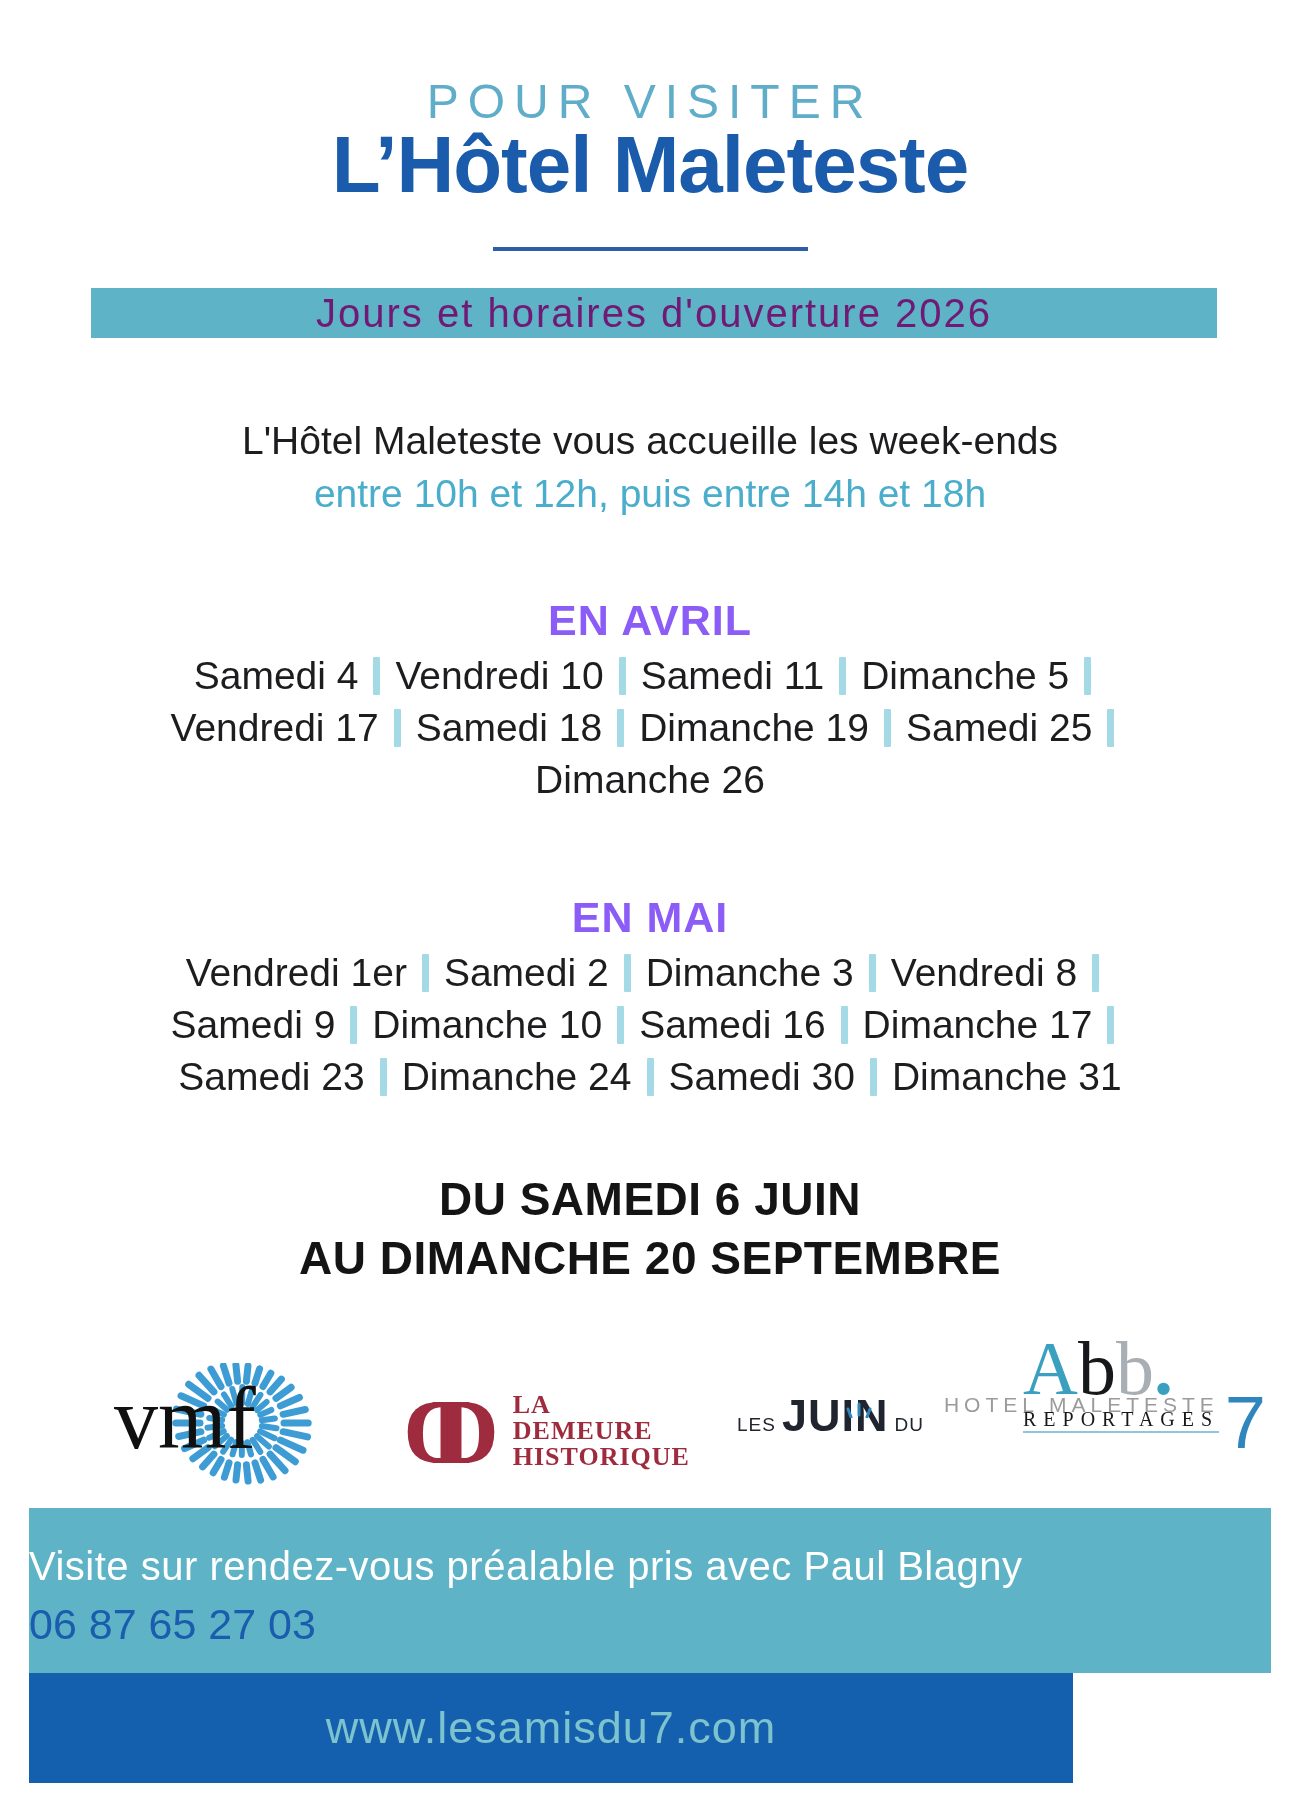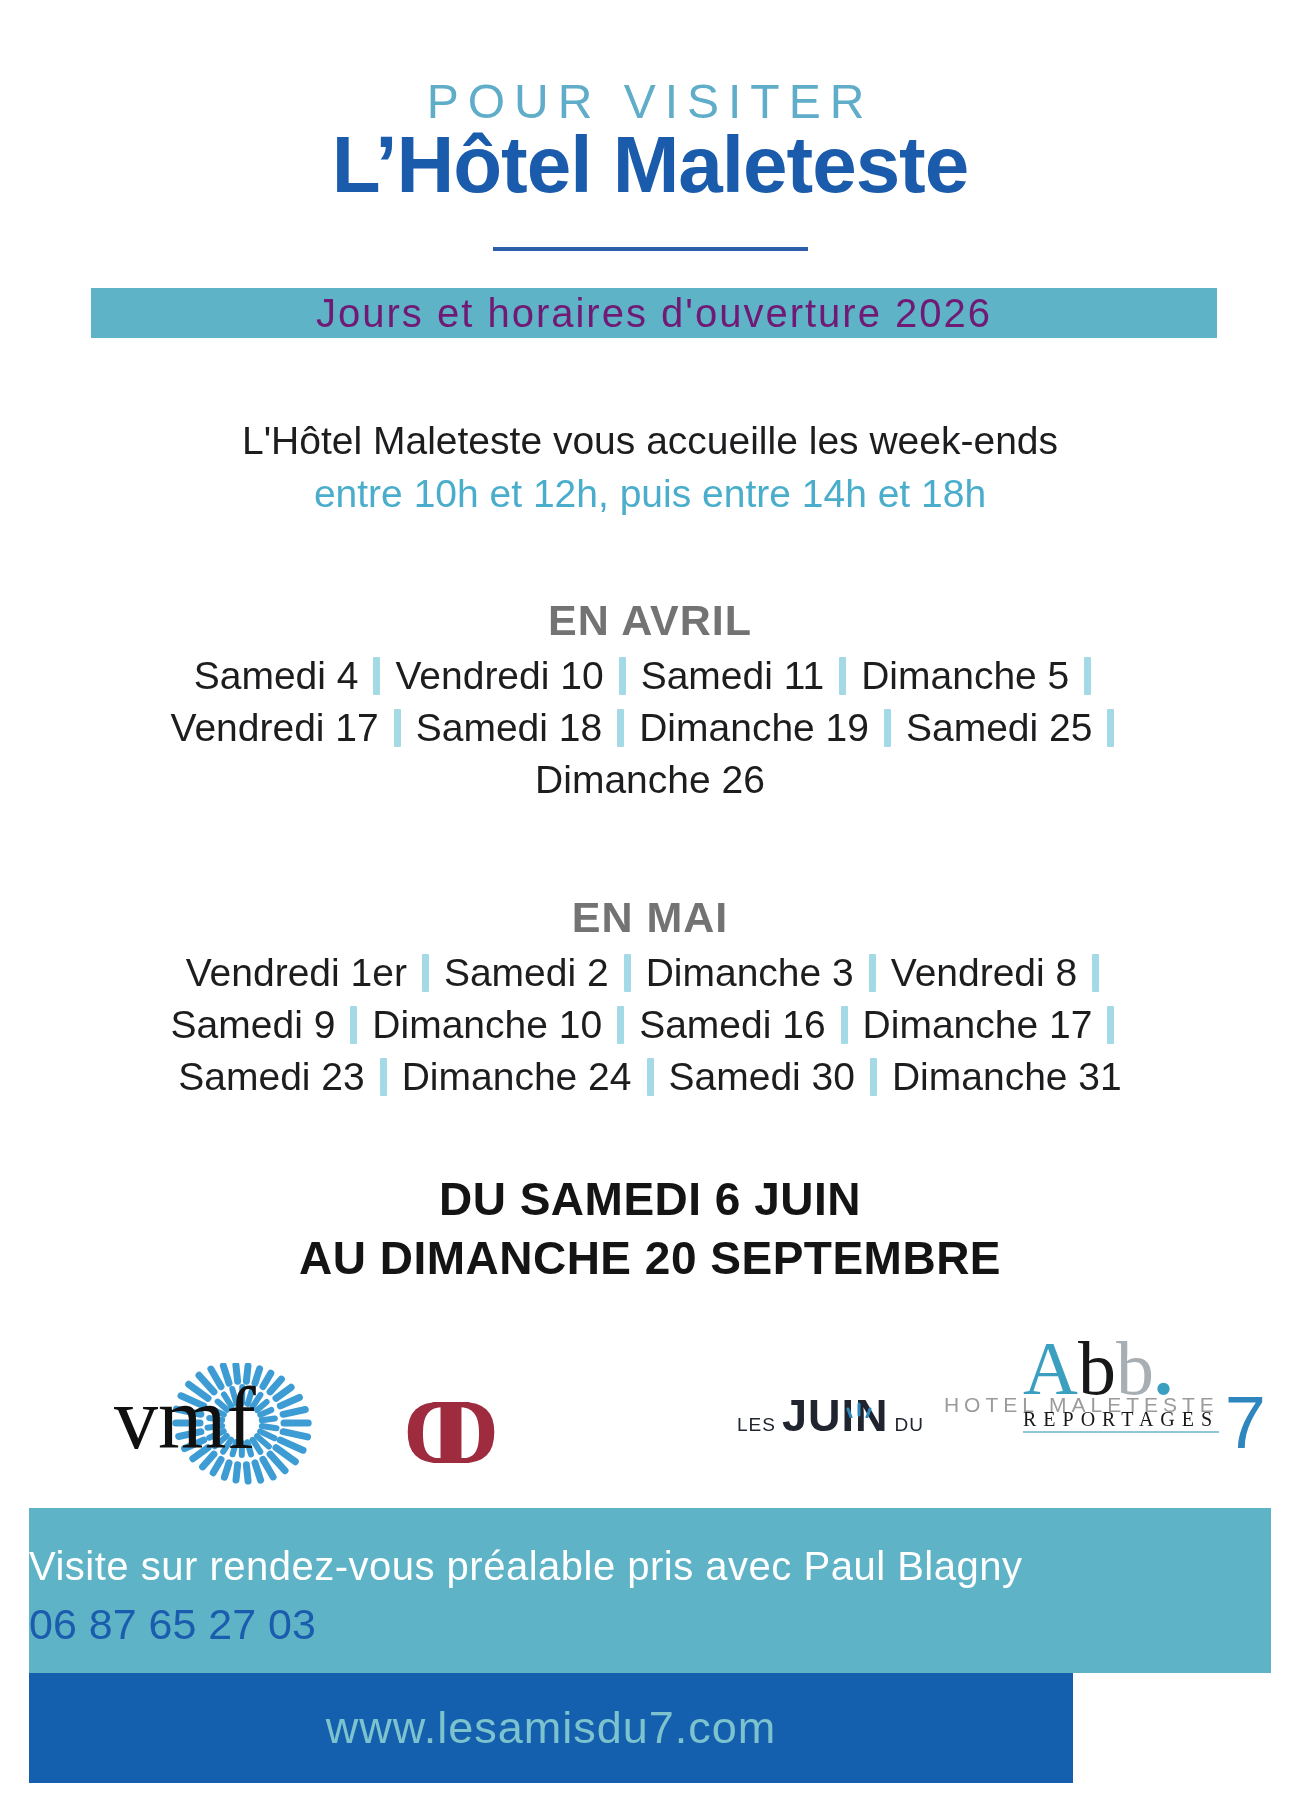--- a/index.html
+++ b/index.html
@@ -22,21 +22,21 @@
   .top-banner{
     position:absolute;top:288px;left:91px;width:1126px;height:50px;background:#5EB3C6;
     display:flex;align-items:center;justify-content:center;
     color:#701a75;font-size:40px;letter-spacing:2px;
   }
   
   .intro{position:absolute;top:414px;left:0;width:100%;text-align:center;font-size:39px;line-height:53px;color:#1D1D1F;}
   .intro .teal{color:#49ADCB;}
   
   #months{position:absolute;top:596px;left:0;width:100%;text-align:center;}
-  .month-title{margin:0 0 6px 0;font-size:43px;line-height:48px;font-weight:bold;color:#737373;letter-spacing:1px;}
+  .month-title{margin:0 0 6px 0;font-size:43px;line-height:48px;font-weight:bold;color:#8b5cf6;letter-spacing:1px;}
   .month + .month{margin-top:87px;}
   .date-line{font-size:39px;line-height:52px;color:#1D1D1F;}
   .sep{display:inline-block;width:7px;height:38px;background:#A3DAE6;margin:0 15px;vertical-align:-6px;border-radius:1px;}
   
   .summer{position:absolute;top:1170px;left:0;width:100%;text-align:center;
     font-size:46px;line-height:59px;font-weight:bold;color:#141414;letter-spacing:0.5px;}
   
   .logo{position:absolute;}
   .logo-vmf{left:112px;top:1363px;width:200px;height:130px;}
   .logo-vmf .vmf-text{
@@ -172,20 +172,24 @@
         <line x1="168.4" y1="42.9" x2="187.4" y2="34.5" stroke="#3E9CD4" stroke-width="7" stroke-linecap="round"></line>
         <line x1="171.1" y1="51.3" x2="193.3" y2="46.5" stroke="#3E9CD4" stroke-width="7" stroke-linecap="round"></line>
       </svg>
     <span class="vmf-text">vmf</span>
   </div>
 
   <div class="logo logo-dh">
     <div class="dh-mono">
       <span class="mirror">D</span><span class="d2">D</span>
     </div>
+    <div class="dh-text">
+      <div>LA DEMEURE</div>
+      <div>HISTORIQUE</div>
+    </div>
   </div>
 
   <div class="logo logo-amis">
     <div class="amis-col">
       <div class="amis-row">
         <span class="amis-les">LES</span>
         <span class="amis-word">
           <span>JUIN</span>
           <span class="sparkle">
             <svg width="26" height="16" viewBox="0 0 26 16">

